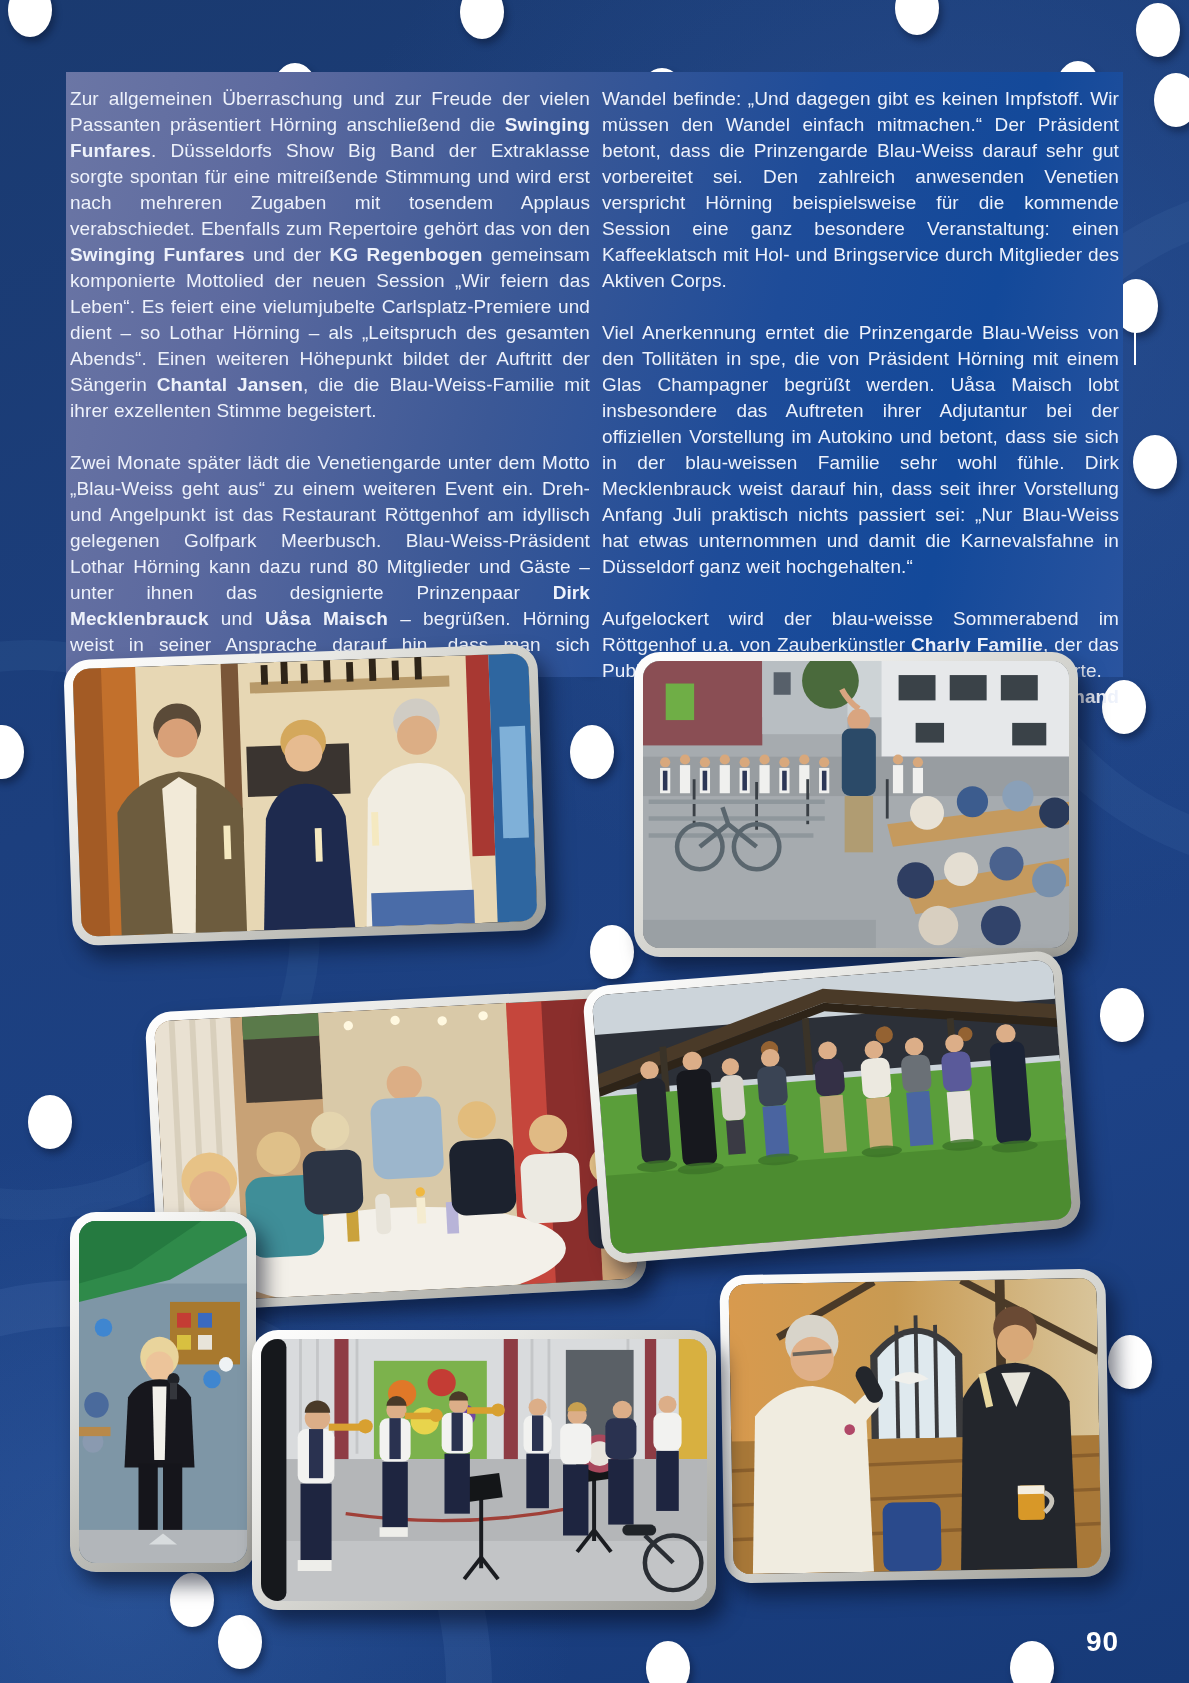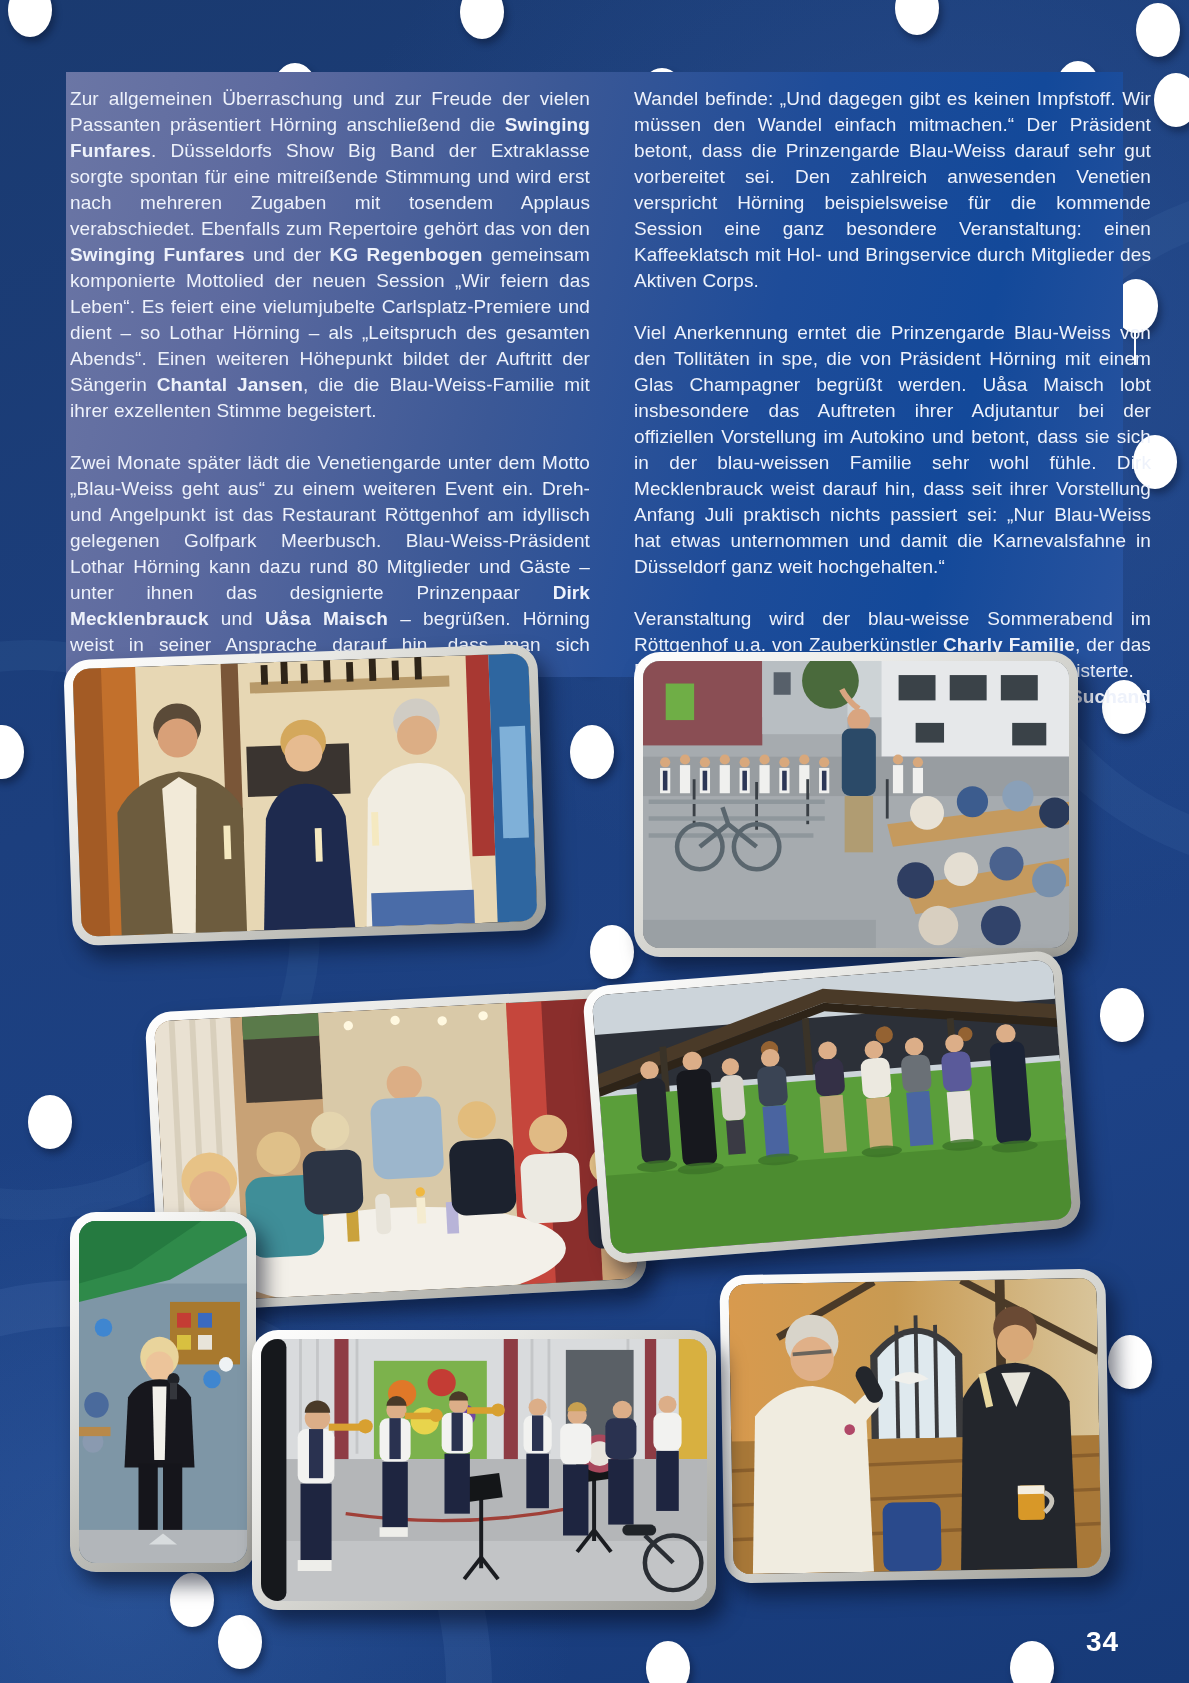--- a/index.html
+++ b/index.html
@@ -75,24 +75,24 @@
       <div class="dot" style="left: 218px; top: 1615px;"></div>
     </div>
 
   <div class="crop-mark" style="left:1134px;top:307px;height:58px;"></div>
 
   <div class="panel">
     <div class="col" id="col-0" style="left:4px;width:520px;">
         <p><span>Zur allgemeinen Überraschung und zur Freude der vielen Passanten präsentiert Hörning anschließend die </span><strong>Swinging Funfares</strong><span>. Düsseldorfs Show Big Band der Extraklasse sorgte spontan für eine mitreißende Stimmung und wird erst nach mehreren Zugaben mit tosendem Applaus verabschiedet. Ebenfalls zum Repertoire gehört das von den </span><strong>Swinging Funfares</strong><span> und der </span><strong>KG Regenbogen</strong><span> gemeinsam komponierte Mottolied der neuen Session „Wir feiern das Leben“. Es feiert eine vielumjubelte Carlsplatz-Premiere und dient – so Lothar Hörning – als „Leitspruch des gesamten Abends“. Einen weiteren Höhepunkt bildet der Auftritt der Sängerin </span><strong>Chantal Jansen</strong><span>, die die Blau-Weiss-Familie mit ihrer exzellenten Stimme begeistert.</span></p>
         <p><span>Zwei Monate später lädt die Venetiengarde unter dem Motto „Blau-Weiss geht aus“ zu einem weiteren Event ein. Dreh- und Angelpunkt ist das Restaurant Röttgenhof am idyllisch gelegenen Golfpark Meerbusch. Blau-Weiss-Präsident Lothar Hörning kann dazu rund 80 Mitglieder und Gäste – unter ihnen das designierte Prinzenpaar </span><strong>Dirk Mecklenbrauck</strong><span> und </span><strong>Uåsa Maisch</strong><span> – begrüßen. Hörning weist in seiner Ansprache darauf hin, dass man sich aufgrund der Corona-Pandemie derzeit in einem</span></p>
       </div>
-    <div class="col" id="col-1" style="left:568px;width:517px;">
+    <div class="col" id="col-1" style="left:536px;width:517px;">
         <p><span>Wandel befinde: „Und dagegen gibt es keinen Impfstoff. Wir müssen den Wandel einfach mitmachen.“ Der Präsident betont, dass die Prinzengarde Blau-Weiss darauf sehr gut vorbereitet sei. Den zahlreich anwesenden Venetien verspricht Hörning beispielsweise für die kommende Session eine ganz besondere Veranstaltung: einen Kaffeeklatsch mit Hol- und Bringservice durch Mitglieder des Aktiven Corps.</span></p>
         <p><span>Viel Anerkennung erntet die Prinzengarde Blau-Weiss von den Tollitäten in spe, die von Präsident Hörning mit einem Glas Champagner begrüßt werden. Uåsa Maisch lobt insbesondere das Auftreten ihrer Adjutantur bei der offiziellen Vorstellung im Autokino und betont, dass sie sich in der blau-weissen Familie sehr wohl fühle. Dirk Mecklenbrauck weist darauf hin, dass seit ihrer Vorstellung Anfang Juli praktisch nichts passiert sei: „Nur Blau-Weiss hat etwas unternommen und damit die Karnevalsfahne in Düsseldorf ganz weit hochgehalten.“</span></p>
-        <p><span>Veranstaltung wird der blau-weisse Sommerabend im Röttgenhof u.a. von Zauberkünstler </span><strong>Charly Familie</strong><span>, der das Publikum auf Distanz mit seinen Kunststücken begeisterte. </span><strong class="fr">Hans-Peter Suchand</strong></p>
+        <p><span>Aufgelockert wird der blau-weisse Sommerabend im Röttgenhof u.a. von Zauberkünstler </span><strong>Charly Familie</strong><span>, der das Publikum auf Distanz mit seinen Kunststücken begeisterte. </span><strong class="fr">Hans-Peter Suchand</strong></p>
       </div>
   </div>
 
   <div class="photo p1" aria-label="Two men and a woman toasting with champagne glasses at a bar">
     <div class="ph-in">
         <svg viewBox="0 0 160 96" preserveAspectRatio="none">
       <rect width="160" height="96" fill="#e7d7b4"></rect>
       <rect width="22" height="96" fill="#c2702c"></rect>
       <rect width="10" height="96" fill="#8a4a20" opacity=".55"></rect>
       <rect x="52" width="6" height="64" fill="#7a5638"></rect>
@@ -498,15 +498,15 @@
       <path d="M94,118 L96,48 Q104,34 118,34 Q134,36 140,50 L142,118 Z" fill="#23262c"></path>
       <polygon points="112,38 124,38 118,52" fill="#e8e6dc"></polygon>
       <rect x="104" y="38" width="3" height="14" fill="#e8d8a0" transform="rotate(-12 105 45)"></rect>
       <rect x="118" y="84" width="11" height="14" rx="1.5" fill="#d89828"></rect>
           <rect x="118" y="84" width="11" height="3.5" fill="#f4eee0"></rect>
       <path d="M129,87 q6,3 0,8" stroke="#c8c4ba" stroke-width="2" fill="none"></path>
     </svg>
       </div>
   </div>
 
-  <div class="page-number">34</div>
+  <div class="page-number">90</div>
 
 </div>
 
 </body></html>

